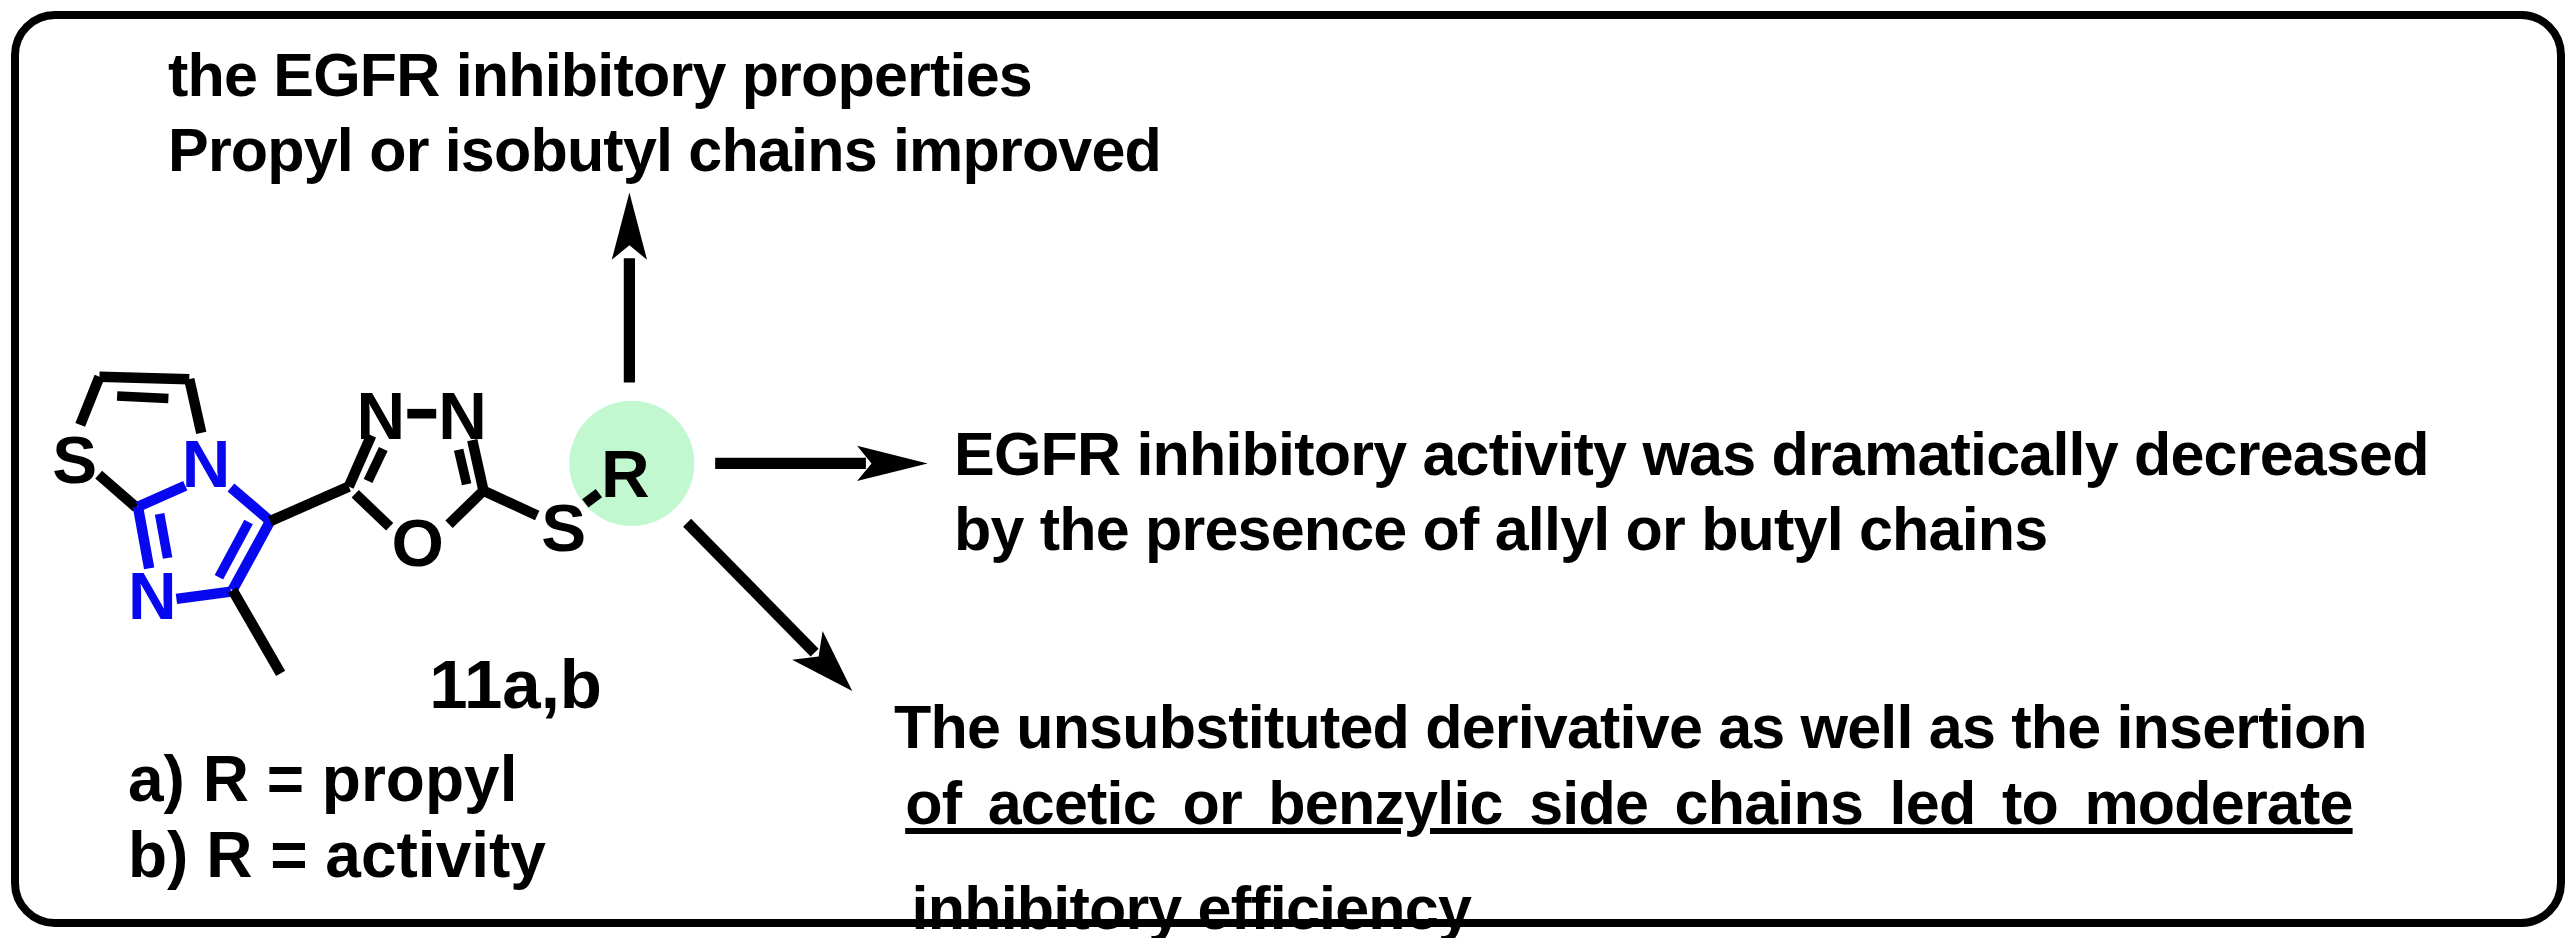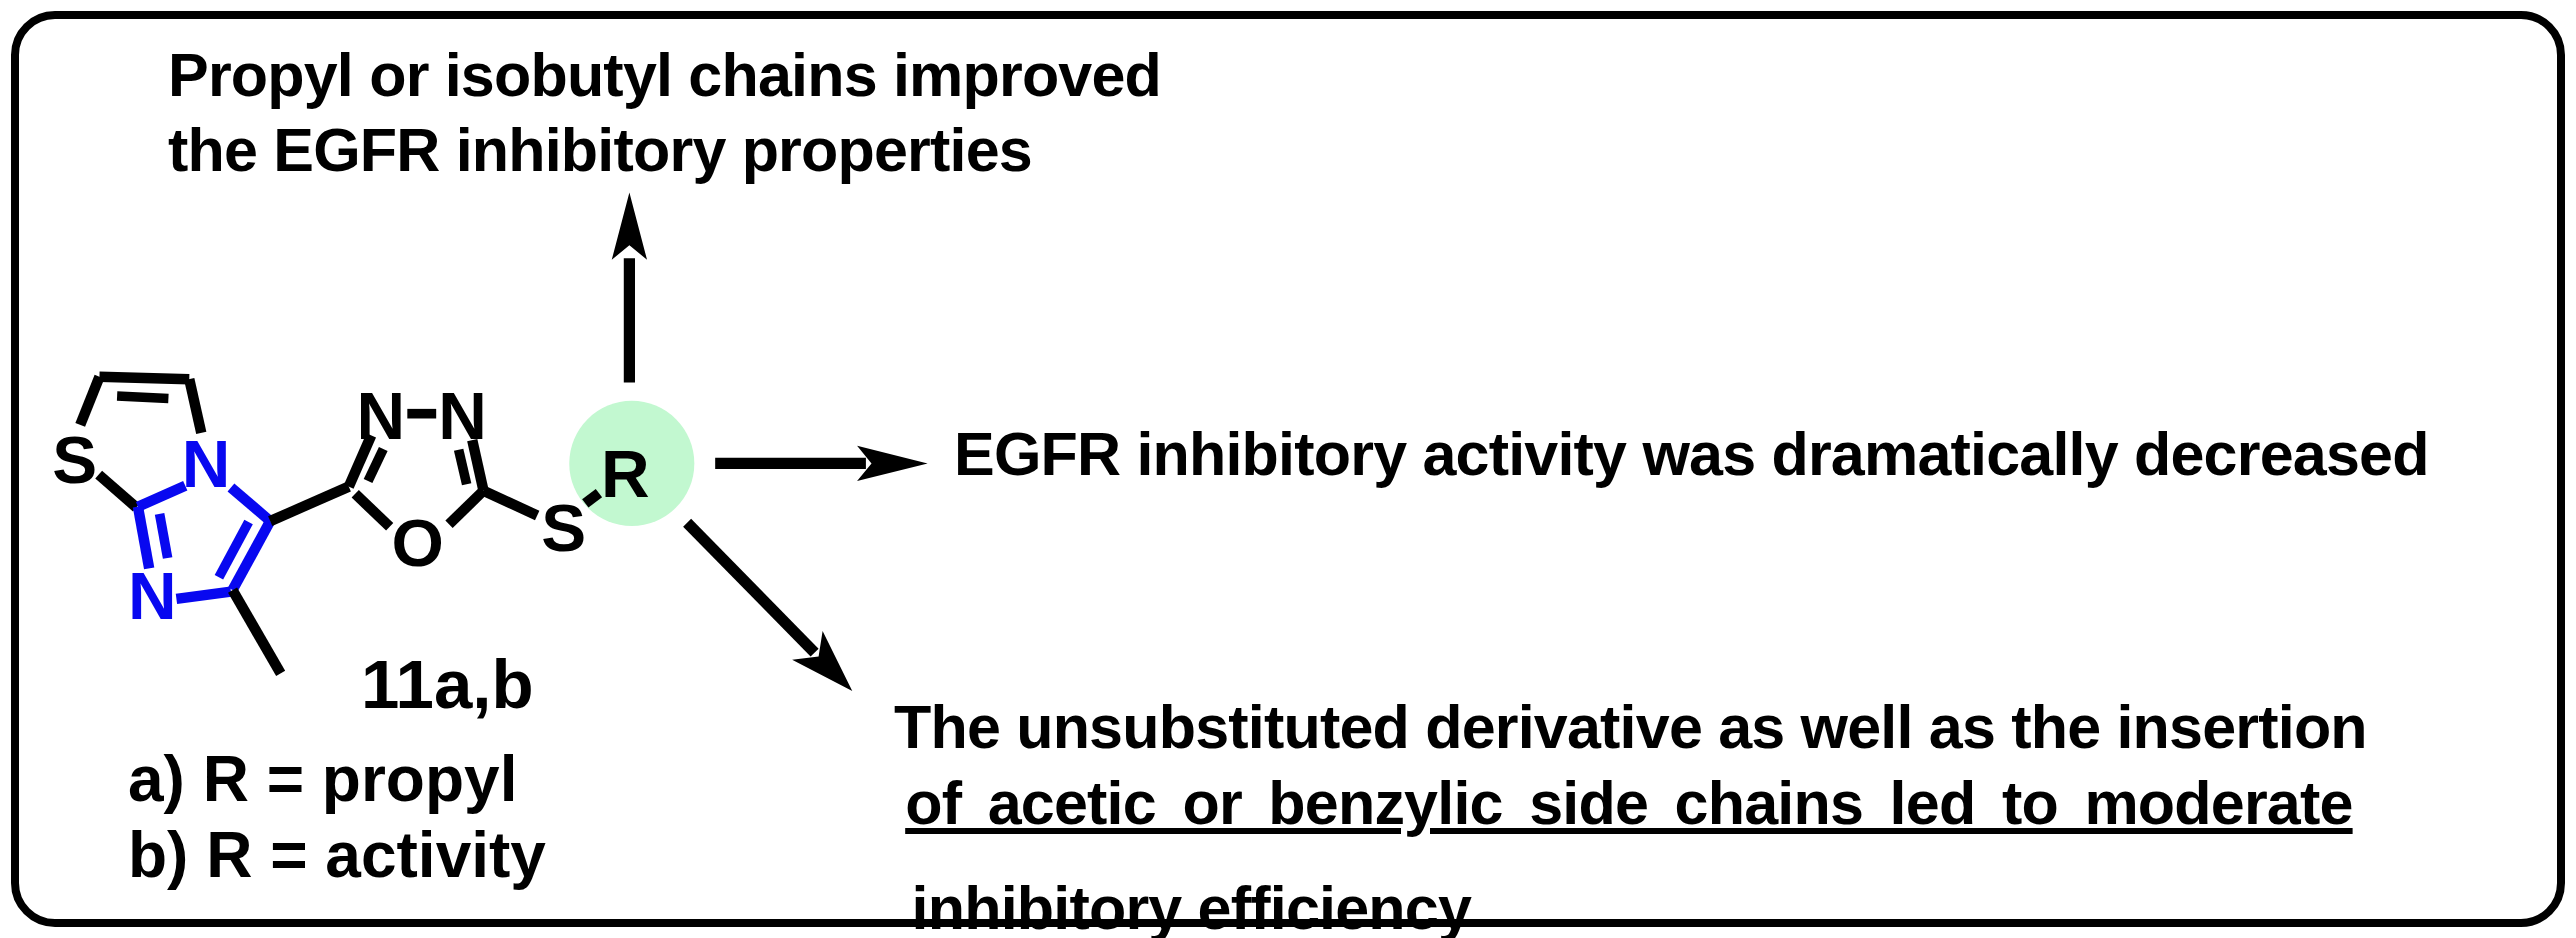--- a/index.html
+++ b/index.html
@@ -21,21 +21,21 @@
     position:absolute;color:var(--ink-black);
     font-weight:700;font-size:61px;line-height:75px;letter-spacing:-0.8px;
     white-space:nowrap;
   }
   #note-top{left:168px;top:38px;}
   #note-right{left:954px;top:417px;}
   #note-bottom{left:894px;top:689px;line-height:76px;}
   #note-bottom .l2{padding-left:11.2px;word-spacing:10.4px;text-decoration:underline;}
   #note-bottom .l3{padding-left:17.6px;margin-top:29px;}
   #compound-label{
-    position:absolute;left:361px;top:645px;width:241px;text-align:left;
+    position:absolute;left:361px;top:645px;width:241px;text-align:right;
     font-weight:700;font-size:69px;color:var(--ink-black);white-space:nowrap;
   }
   .variant{
     position:absolute;left:128px;font-weight:700;font-size:64px;line-height:75px;
     color:var(--ink-black);white-space:nowrap;
   }
   #variant-a{top:742px;}
   #variant-b{top:818px;}
   svg{position:absolute;left:0;top:0;}
   .bond{stroke:var(--ink-black);stroke-width:13;stroke-linecap:butt;fill:none;}
@@ -48,26 +48,27 @@
   .arrowhead{fill:var(--ink-black);stroke:none;}
 </style>
 </head>
 <body>
 
 <div id="canvas">
 
   <div id="frame"></div>
 
   <div id="note-top" class="note">
+    <div>the EGFR inhibitory properties</div>
     <div>Propyl or isobutyl chains improved</div>
-    <div>the EGFR inhibitory properties</div>
   </div>
 
   <div id="note-right" class="note">
     <div>EGFR inhibitory activity was dramatically decreased</div>
+    <div>by the presence of allyl or butyl chains</div>
   </div>
 
   <div id="note-bottom" class="note">
     <div class="l1">The unsubstituted derivative as well as the insertion</div>
     <div class="l2">of acetic or benzylic side chains led to moderate</div>
     <div class="l3">inhibitory efficiency</div>
   </div>
 
   <div id="compound-label">11a,b</div>
   <div id="variant-a" class="variant">a) R = propyl</div>

